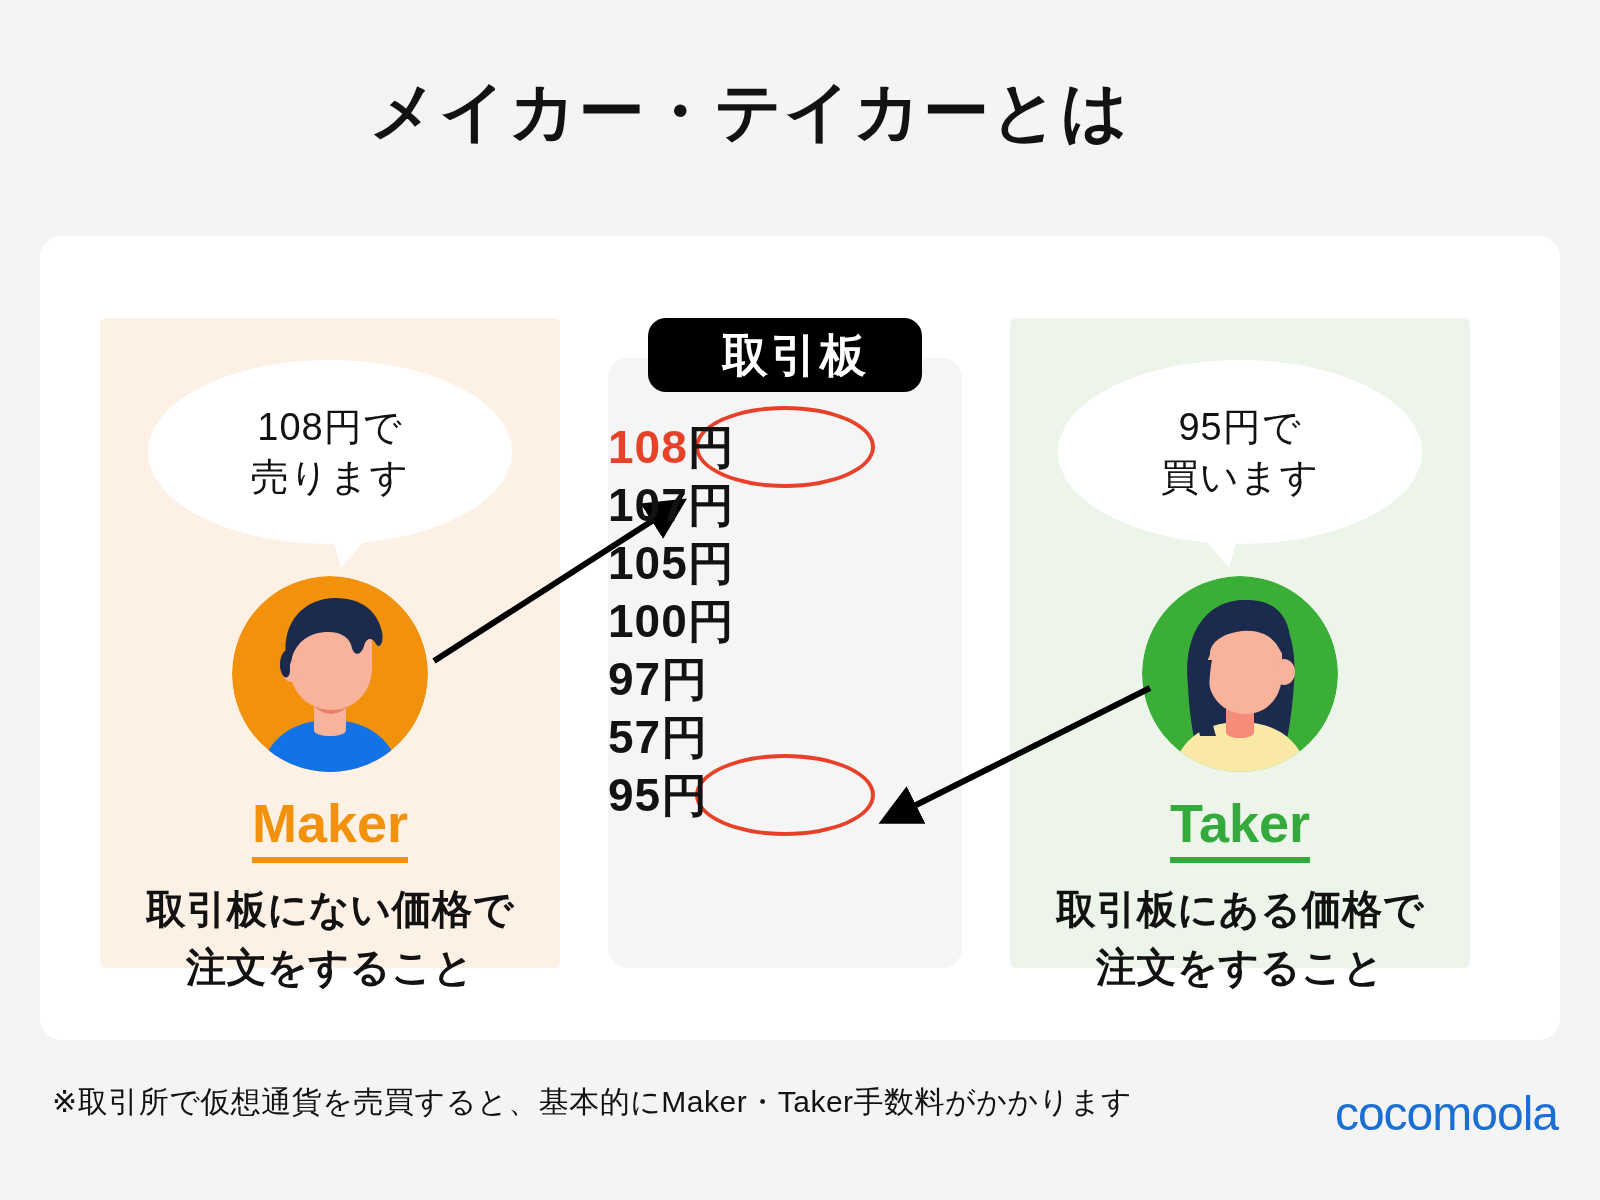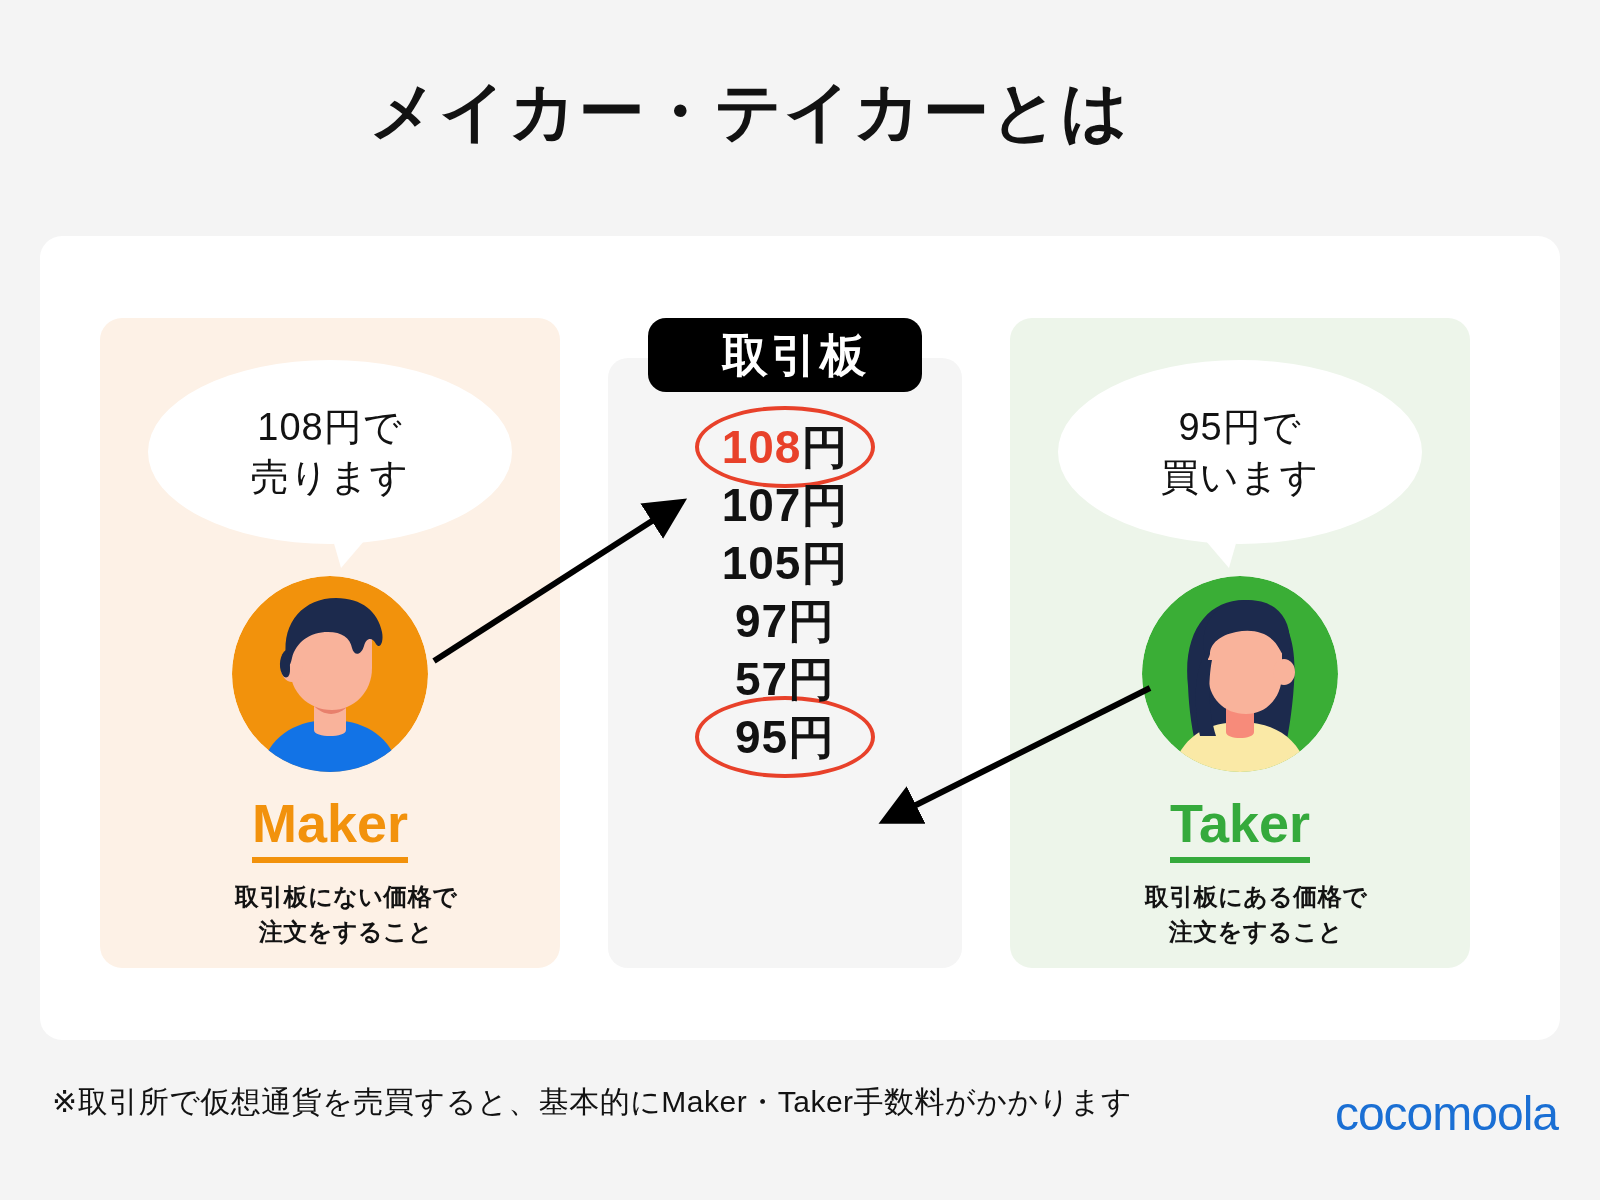--- a/index.html
+++ b/index.html
@@ -39,21 +39,21 @@
     background: #ffffff;
     border-radius: 22px;
   }
 
   
   .panel {
     position: absolute;
     top: 82px;
     width: 460px;
     height: 650px;
-    border-radius: 22px;
+    border-radius: 6px;
   }
   .panel-maker {
     left: 60px;
     background: #fdf1e6;
   }
   .panel-taker {
     left: 970px;
     background: #edf5ea;
   }
 
@@ -91,21 +91,20 @@
   .board-rows {
     position: absolute;
     left: 568px;
     top: 182px;
     width: 354px;
   }
   .board-row {
     height: 58px;
     display: flex;
     align-items: center;
-    justify-content: center;
     position: relative;
   }
   .board-row .price {
     font-size: 46px;
     font-weight: bold;
     color: #121212;
     letter-spacing: 1px;
     line-height: 1;
     position: relative;
     z-index: 2;
@@ -195,25 +194,25 @@
   .role-label .underlined {
     border-bottom: 6px solid currentColor;
     padding-bottom: 4px;
   }
   .label-maker { color: #f2920c; }
   .label-taker { color: #35aa3c; }
 
   .role-desc {
     position: absolute;
     top: 562px;
-    left: 16px;
+    left: 0;
     width: 460px;
     text-align: center;
     color: #121212;
-    font-size: 24px;
+    font-size: 40px;
     font-weight: bold;
     line-height: 1.45;
     letter-spacing: 0.5px;
   }
 
   
   .arrow-layer {
     position: absolute;
     left: 0;
     top: 0;
@@ -296,20 +295,23 @@
   <div class="board-rows">
     <div class="board-row">
       <div class="ellipse"></div>
       <div class="price"><span class="num-hi">108</span><span>円</span></div>
     </div>
     <div class="board-row">
       <div class="price"><span>107</span><span>円</span></div>
     </div>
     <div class="board-row">
       <div class="price"><span>105</span><span>円</span></div>
+    </div>
+    <div class="board-row">
+      <div class="price"><span>100</span><span>円</span></div>
     </div>
     <div class="board-row">
       <div class="price"><span>97</span><span>円</span></div>
     </div>
     <div class="board-row">
       <div class="price"><span>57</span><span>円</span></div>
     </div>
     <div class="board-row">
       <div class="ellipse"></div>
       <div class="price"><span>95</span><span>円</span></div>

